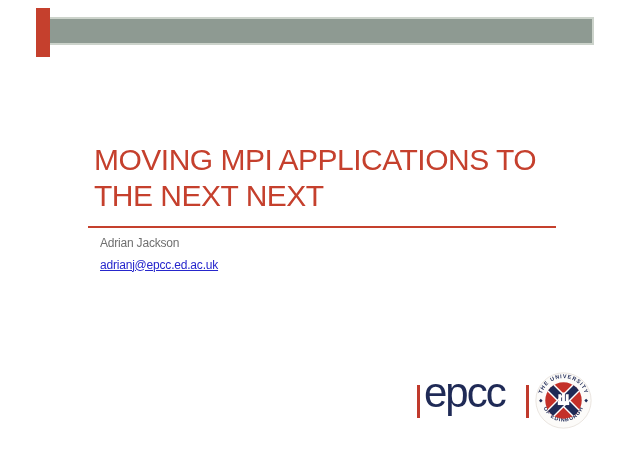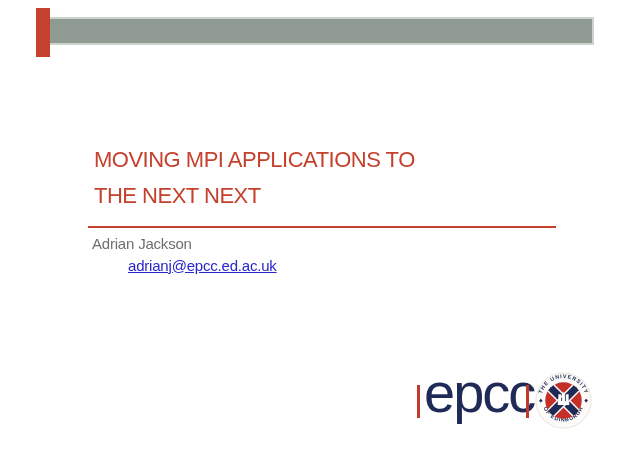--- a/index.html
+++ b/index.html
@@ -8,32 +8,32 @@
     font-family:"Liberation Sans",sans-serif;overflow:hidden;
   }
   
   .red-tab{position:absolute;left:36px;top:8px;width:14px;height:49px;background:#c5402d;z-index:2;}
   .banner{position:absolute;left:45px;top:17px;width:549px;height:28px;background:#8e9a92;
           border:2px solid #ccd3cb;box-sizing:border-box;z-index:1;}
   
   .title-block{
     position:absolute;left:88px;top:142px;width:468px;box-sizing:border-box;
     padding:0 0 12px 6px;border-bottom:2px solid #c5402d;
-    color:#c5402d;font-size:22px;line-height:36px;letter-spacing:-0.5px;
+    color:#c5402d;font-size:30px;line-height:36px;letter-spacing:-0.5px;
     font-weight:400;white-space:nowrap;
   }
   
-  .author-block{position:absolute;left:92px;top:233px;font-size:15px;line-height:21.5px;
+  .author-block{position:absolute;left:100px;top:233px;font-size:12px;line-height:21.5px;
                 color:#6f6f6f;letter-spacing:-0.2px;}
-  .author-block .email a{color:#2626cc;text-decoration:underline;cursor:pointer;margin-left:36px;}
+  .author-block .email a{color:#2626cc;text-decoration:underline;cursor:pointer;}
   
   .pipe{position:absolute;top:385px;width:3px;height:33px;background:#c03a2c;}
   .pipe.left{left:417px;}
   .pipe.right{left:526px;}
-  .epcc-text{position:absolute;left:424px;top:368px;font-size:56px;line-height:50px;
+  .epcc-text{position:absolute;left:424px;top:368px;font-size:42px;line-height:50px;
              letter-spacing:-2px;color:#1f2a56;}
   .crest{position:absolute;left:535px;top:372px;width:57px;height:57px;}
   .crest text{font-family:"Liberation Sans",sans-serif;font-weight:bold;}
 </style>
 </head>
 <body>
 
 <div class="slide">
 
   <div class="red-tab"></div>

